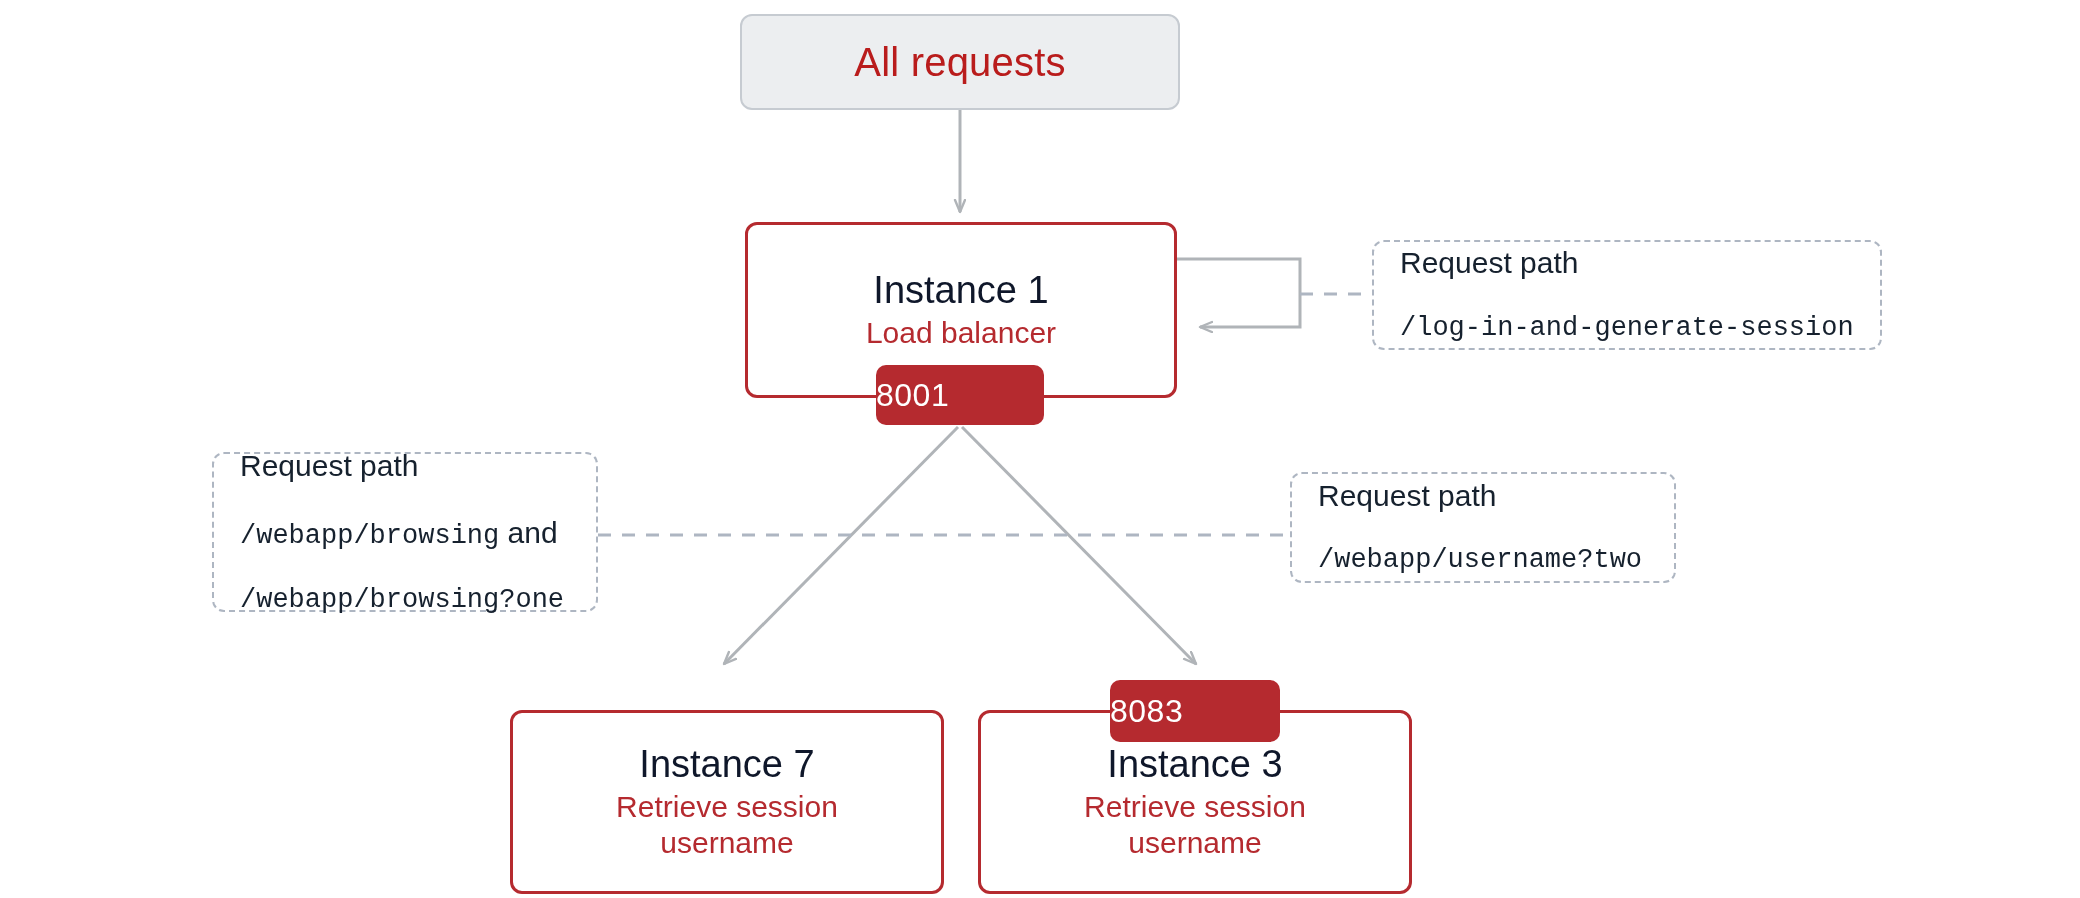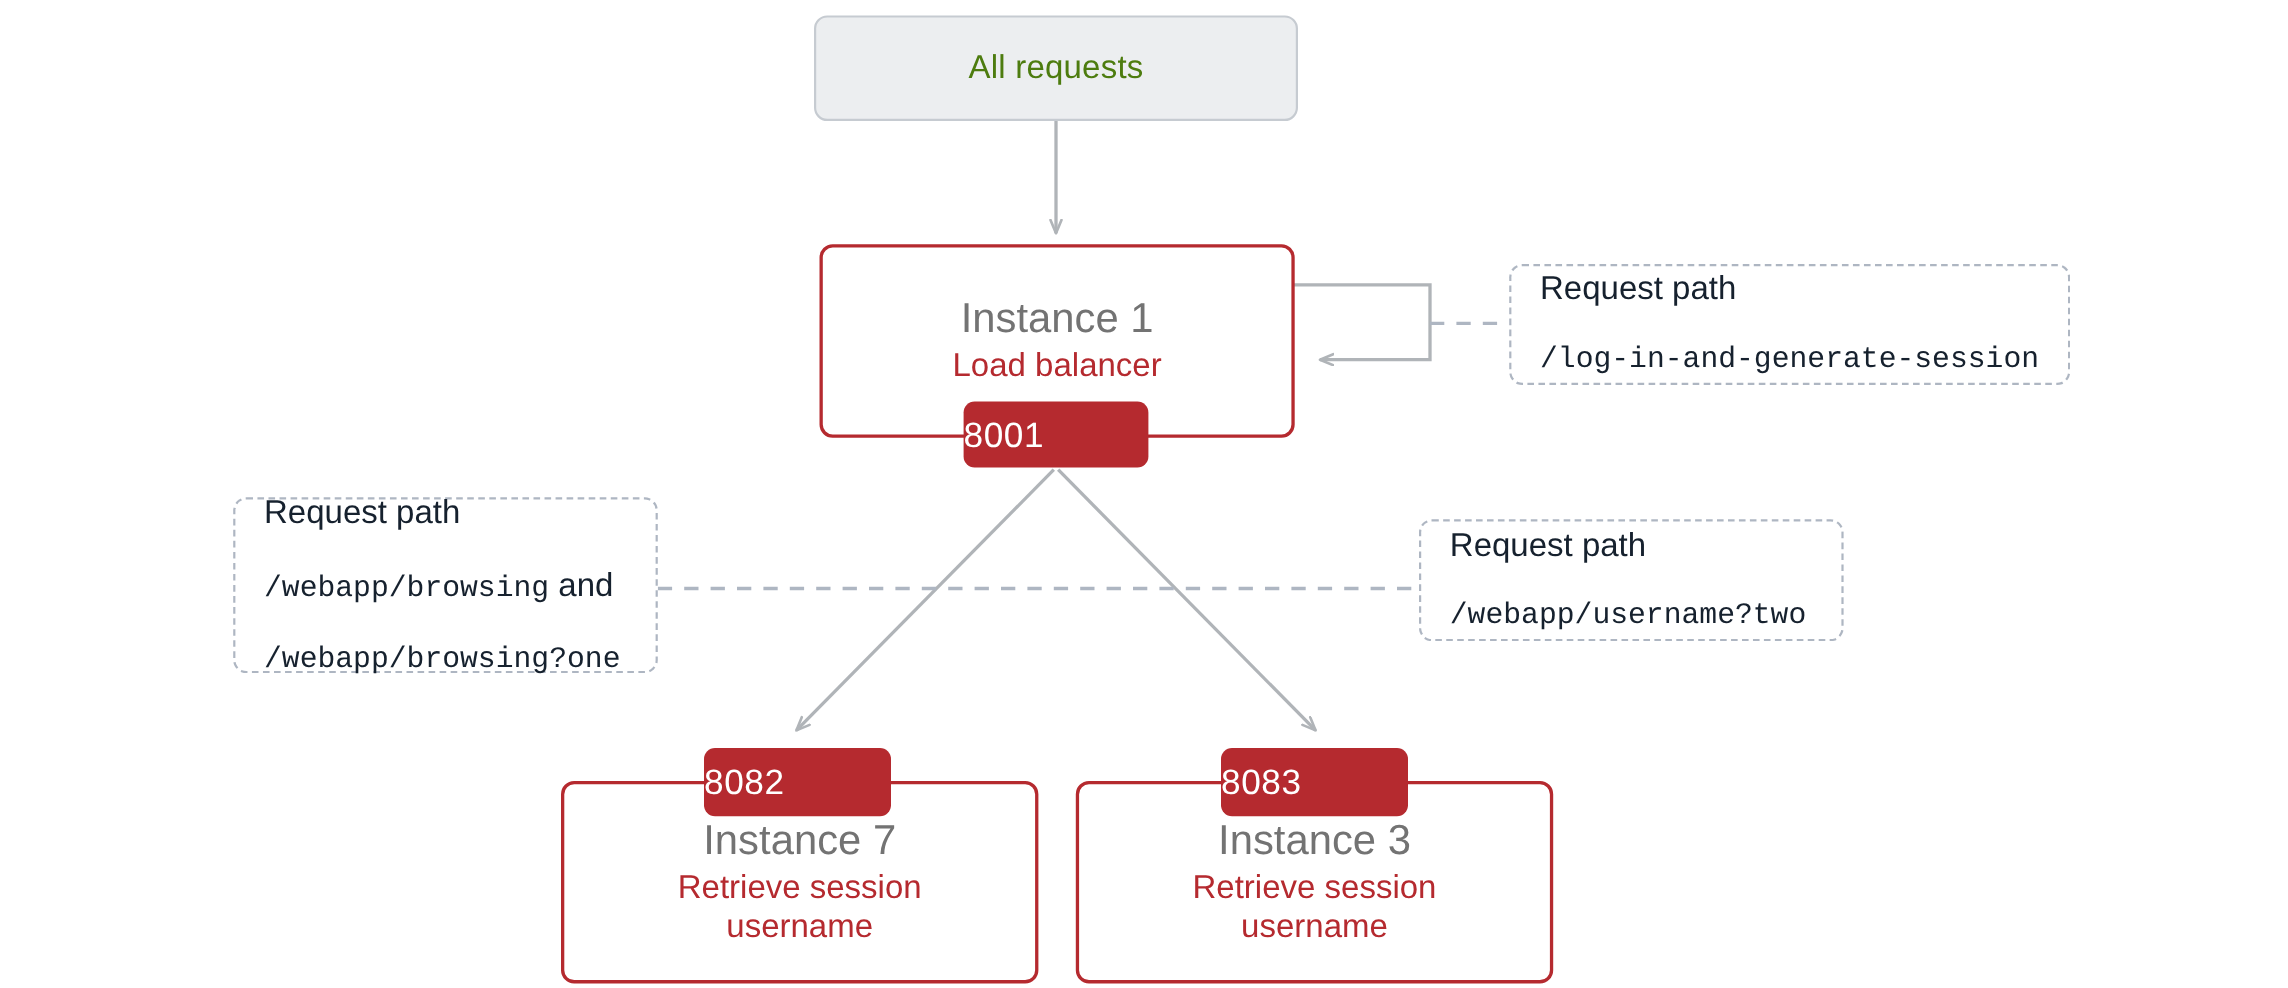--- a/index.html
+++ b/index.html
@@ -39,31 +39,31 @@
     justify-content: center;
     border-radius: 12px;
     background: #ffffff;
   }
 
   .node-gray {
     background: #ECEEF0;
     border: 2px solid #C6CBD1;
   }
   .node-gray .node-title {
-    color: #4d7c0f;
-    font-size: 30px;
+    color: #b91c1c;
+    font-size: 40px;
     font-weight: 400;
     letter-spacing: 0.2px;
   }
 
   .node-red {
     border: 3px solid #B52A2F;
   }
   .node-red .node-title {
-    color: #737373;
+    color: #0f172a;
     font-size: 38px;
     font-weight: 400;
     line-height: 1.08;
     text-align: center;
   }
   .node-red .node-sub {
     color: #B52A2F;
     font-size: 30px;
     font-weight: 400;
     line-height: 1.18;
@@ -165,23 +165,20 @@
     <span>8001</span>
   </div>
 
   <div class="node node-red" style="left:510px; top:710px; width:434px; height:184px;">
     <div class="node-title">Instance 7</div>
     <div class="node-sub">
       <div>Retrieve session</div>
       <div>username</div>
     </div>
   </div>
-  <div class="port-badge" style="left:640px; top:680px; width:170px; height:62px;">
-    <span>8082</span>
-  </div>
 
   <div class="node node-red" style="left:978px; top:710px; width:434px; height:184px;">
     <div class="node-title">Instance 3</div>
     <div class="node-sub">
       <div>Retrieve session</div>
       <div>username</div>
     </div>
   </div>
   <div class="port-badge" style="left:1110px; top:680px; width:170px; height:62px;">
     <span>8083</span>

